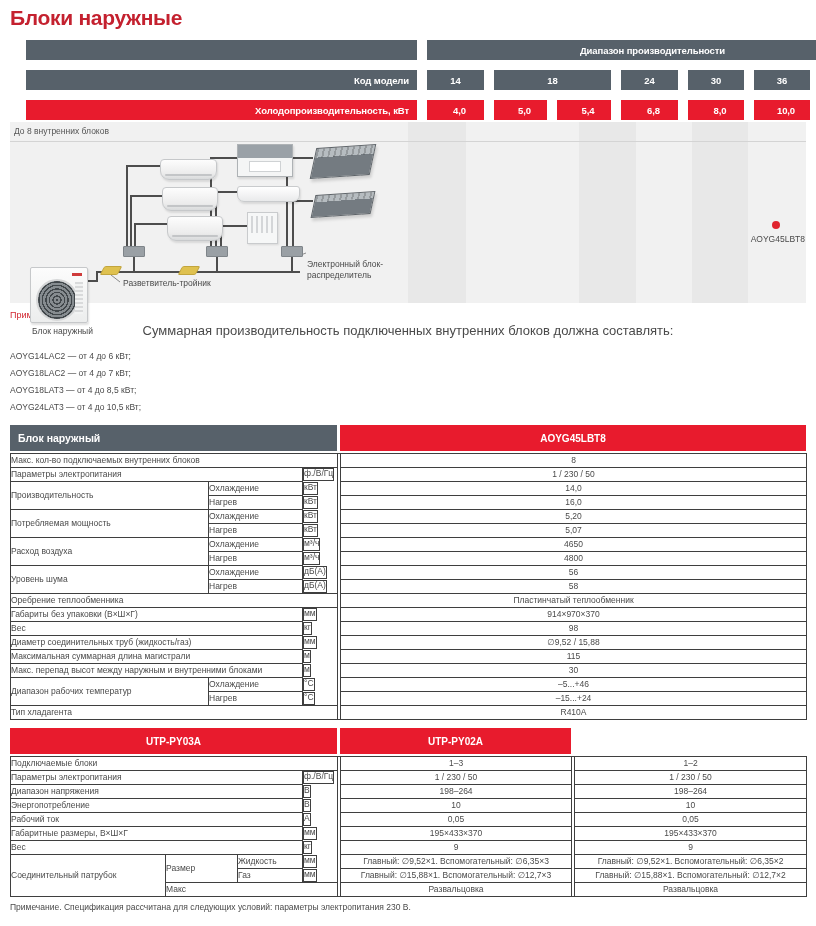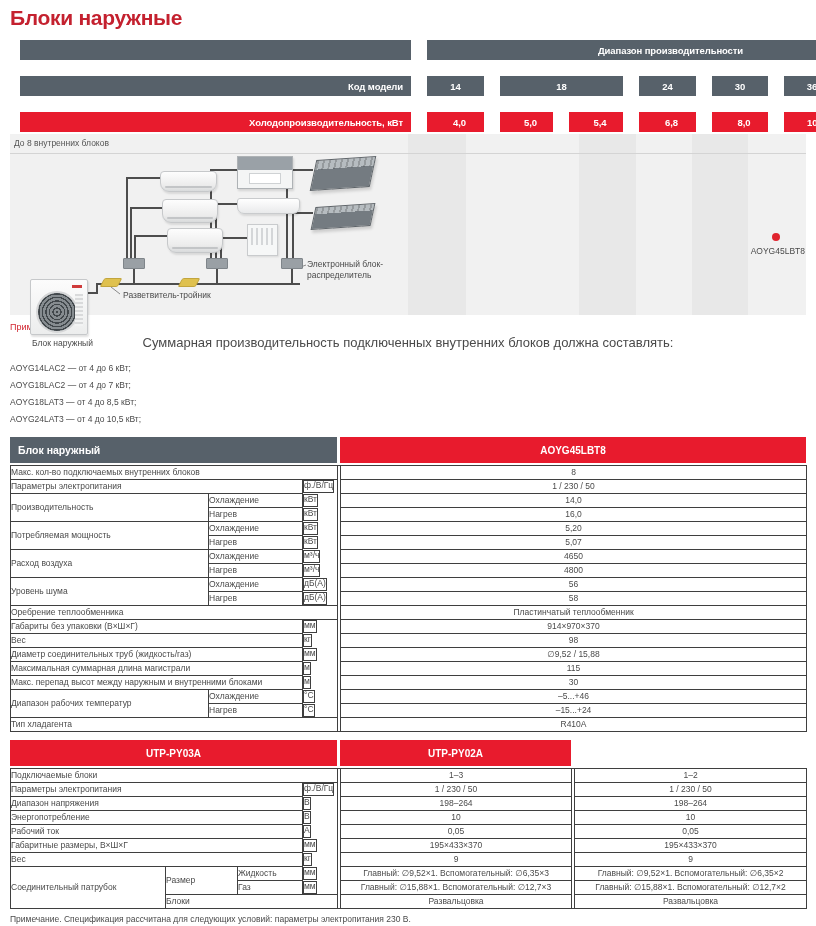--- a/index.html
+++ b/index.html
@@ -8,21 +8,21 @@
     font-family:"Liberation Sans",sans-serif;color:#4a4a4a;
     -webkit-font-smoothing:antialiased;
   }
   
   .page-title{
     margin:6px 10px 10px 10px;font-size:21px;font-weight:bold;color:#c4212f;
     letter-spacing:-0.3px;
   }
   
   .cap{
-    display:grid;margin:0 20px;gap:16px;
+    display:grid;margin:0 26px;gap:10px;
     grid-template-columns:391px 57px 53px 54px 57px 56px 56px 58px;
     grid-auto-rows:20px;
   }
   .cap div{display:flex;align-items:center;justify-content:center;
     font-size:9.5px;font-weight:bold;color:#fff;letter-spacing:-0.1px;}
   .c-dark{background:#57616a;}
   .c-red{background:#e81b2d;padding-left:8px;}
   .c-right{justify-content:flex-end !important;padding-right:8px;}
   
   .band{position:relative;margin:2px 10px 0 10px;width:796px;height:181px;background:#f1f1f1;}
@@ -148,21 +148,21 @@
     <div class="unit tee" style="left:92px;top:124px;width:18px;height:9px"></div>
     <div class="unit tee" style="left:170px;top:124px;width:18px;height:9px"></div>
 
     <div class="unit outdoor" style="left:20px;top:125px;width:58px;height:56px">
       <div class="fan"></div>
       <div class="vents"></div>
       <div class="brand"></div>
     </div>
 
     <div class="dlabel" style="left:113px;top:136px">Разветвитель-тройник</div>
-    <div class="dlabel" style="left:297px;top:105px;width:92px">Электронный блок-распределитель</div>
+    <div class="dlabel" style="left:297px;top:117px;width:92px">Электронный блок-распределитель</div>
     <div class="dlabel" style="left:22px;top:184px">Блок наружный</div>
 
     <div class="model-dot" style="left:762px;top:79px"></div>
     <div class="model-label">AOYG45LBT8</div>
   </div>
 </div>
 
 <div class="note">
   <div class="note-title">Примечание</div>
   <div class="note-intro">Суммарная производительность подключенных внутренних блоков должна составлять:</div>
@@ -357,20 +357,20 @@
         <td class="val">Главный: ∅9,52×1. Вспомогательный: ∅6,35×3</td>
         <td class="val">Главный: ∅9,52×1. Вспомогательный: ∅6,35×2</td>
       </tr>
   <tr>
         <td class="sub">Газ</td>
         <td class="unit">мм</td>
         <td class="val">Главный: ∅15,88×1. Вспомогательный: ∅12,7×3</td>
         <td class="val">Главный: ∅15,88×1. Вспомогательный: ∅12,7×2</td>
       </tr>
   <tr>
-        <td class="sub" colspan="3">Блоки</td>
+        <td class="sub" colspan="3">Макс</td>
         <td class="val">Развальцовка</td>
         <td class="val">Развальцовка</td>
       </tr>
 </tbody>
   </table>
 
 <div class="footer-note">Примечание. Спецификация рассчитана для следующих условий: параметры электропитания 230 В.</div>
 
 </body></html>

